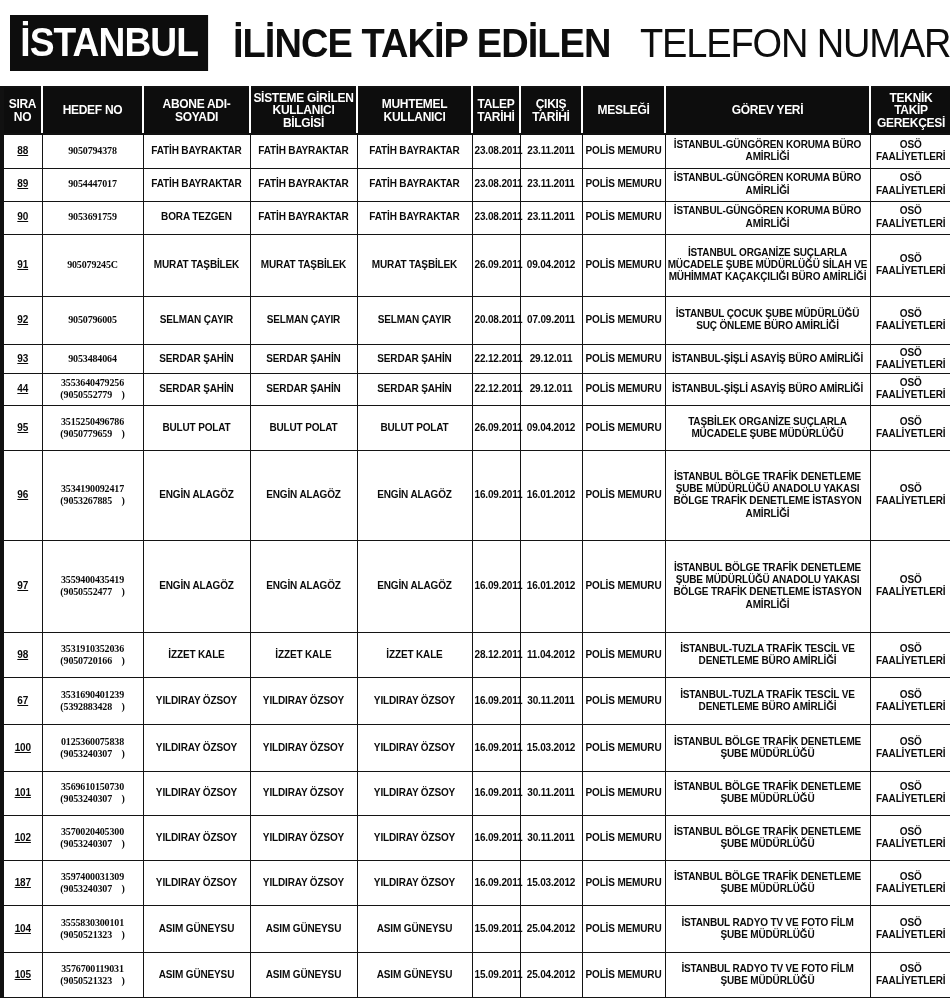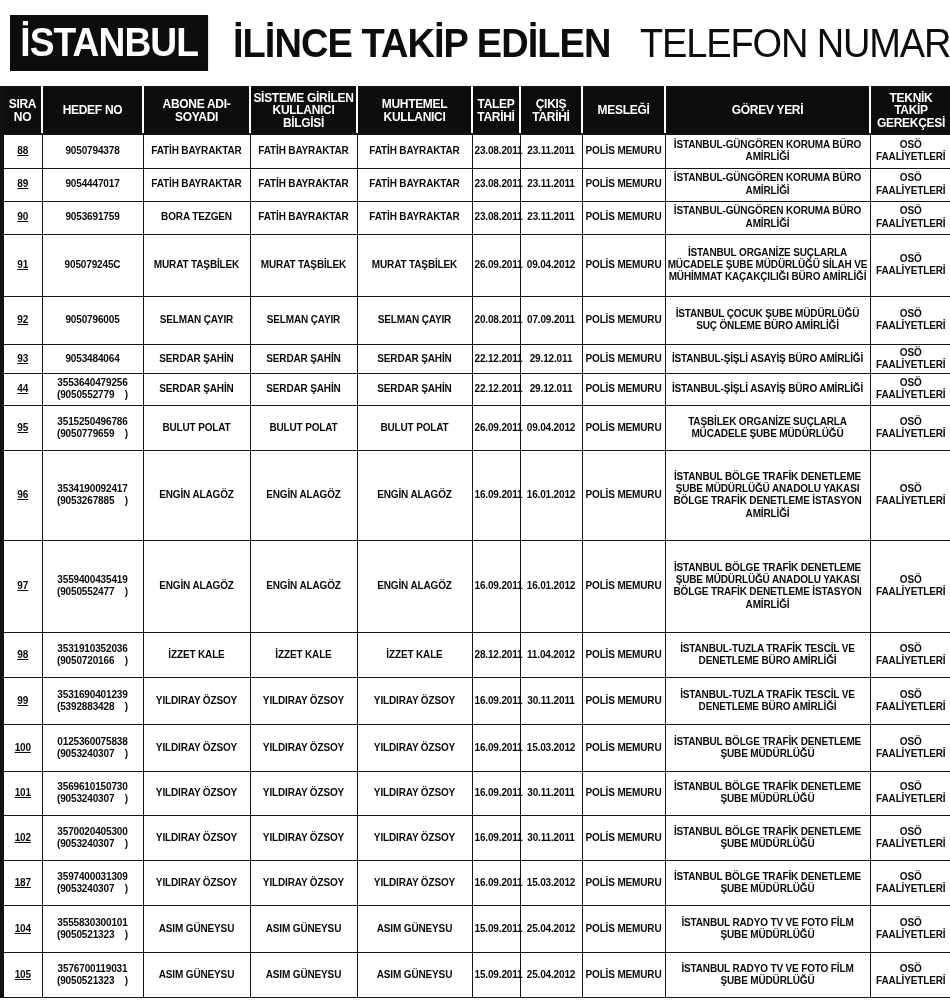--- a/index.html
+++ b/index.html
@@ -100,21 +100,21 @@
   }
   table.main td:last-child { border-right: none; }
 
   td.sira {
     font-size: 14px;
     font-weight: bold;
     text-align: center;
     letter-spacing: -0.5px;
     text-decoration: underline;
   }
-  td.hedef { font-size: 10.5px; }
+  td.hedef { font-size: 10.5px; font-family: Liberation Serif, serif; }
   td.hedef .sub { display: block; white-space: pre; }
   td.name { font-size: 10px; letter-spacing: -0.2px; }
   td.date { font-size: 10.5px; letter-spacing: -0.3px; }
   td.job  { font-size: 10px; letter-spacing: -0.4px; white-space: nowrap; }
   td.gorev { font-size: 9.8px; letter-spacing: -0.25px; padding: 2px 5px; margin-top: 17px; }
   td.teknik { font-size: 9.5px; letter-spacing: -0.2px; }
 
   col.c-sira   { width: 40px; }
   col.c-hedef  { width: 101px; }
   col.c-abone  { width: 107px; }
@@ -292,21 +292,21 @@
           <td class="name">İZZET KALE</td>
           <td class="name">İZZET KALE</td>
           <td class="name">İZZET KALE</td>
           <td class="date">28.12.2011</td>
           <td class="date">11.04.2012</td>
           <td class="job">POLİS MEMURU</td>
           <td class="gorev">İSTANBUL-TUZLA TRAFİK TESCİL VE DENETLEME BÜRO AMİRLİĞİ</td>
           <td class="teknik">OSÖ FAALİYETLERİ</td>
         </tr>
         <tr style="height: 47px;">
-          <td class="sira">99</td>
+          <td class="sira">67</td>
           <td class="hedef">3531690401239<span class="sub">(5392883428    )</span></td>
           <td class="name">YILDIRAY ÖZSOY</td>
           <td class="name">YILDIRAY ÖZSOY</td>
           <td class="name">YILDIRAY ÖZSOY</td>
           <td class="date">16.09.2011</td>
           <td class="date">30.11.2011</td>
           <td class="job">POLİS MEMURU</td>
           <td class="gorev">İSTANBUL-TUZLA TRAFİK TESCİL VE DENETLEME BÜRO AMİRLİĞİ</td>
           <td class="teknik">OSÖ FAALİYETLERİ</td>
         </tr>

